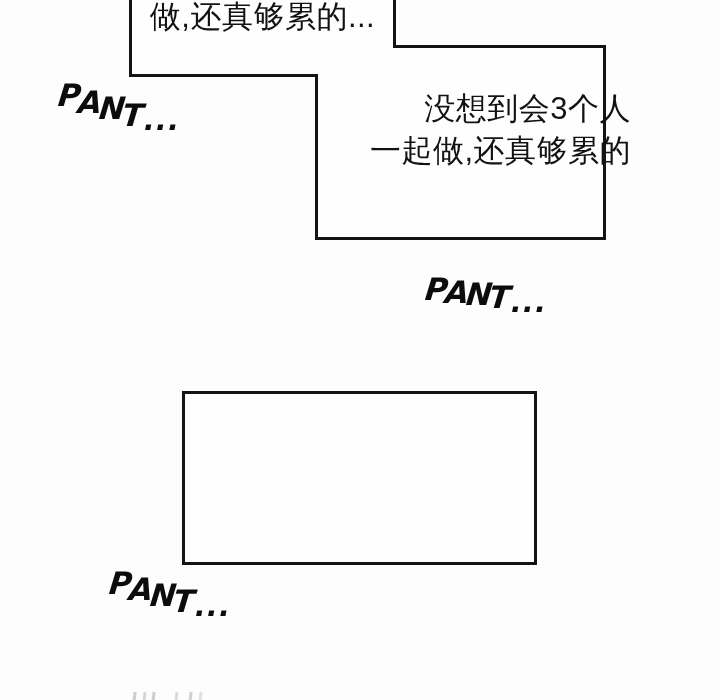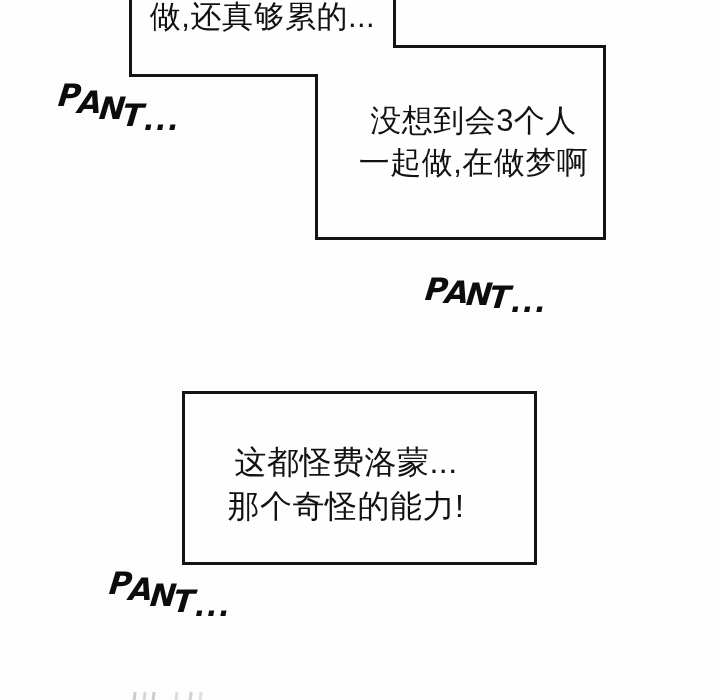--- a/index.html
+++ b/index.html
@@ -25,21 +25,21 @@
   
   .btext {
     position: absolute;
     color: #121212;
     text-align: center;
     font-weight: 500;
     letter-spacing: 0.5px;
   }
   .btext div { white-space: nowrap; }
   .btext-a { left: 130px; top: -3px;  width: 265px; font-size: 31px; line-height: 40px; }
-  .btext-b { left: 316px; top: 100px;  width: 315px; font-size: 31px; line-height: 42px; }
+  .btext-b { left: 316px; top: 88px;  width: 315px; font-size: 31px; line-height: 42px; text-align: right; }
   .btext-c { left: 183px; top: 440px; width: 352px; font-size: 32px; line-height: 44px;
              padding-right: 26px; box-sizing: border-box; }
   
   .pant {
     position: absolute;
     display: flex;
     align-items: flex-start;
     color: #0c0c0c;
     font-family: "DejaVu Sans", sans-serif;
     font-weight: bold;
@@ -95,27 +95,23 @@
     <path d="M130.5,-8 L130.5,75.5 L316.5,75.5 L316.5,238.5 L604.5,238.5 L604.5,46.5 L394.5,46.5 L394.5,-8 Z" fill="#fefefe" stroke="#141414" stroke-width="3" stroke-linejoin="miter"></path>
     <rect x="183.5" y="392.5" width="352" height="171" fill="#fefefe" stroke="#141414" stroke-width="3"></rect>
   </svg>
 
   <div class="btext btext-a">
     <div>做,还真够累的...</div>
   </div>
 
   <div class="btext btext-b">
     <div>没想到会3个人</div>
-    <div>一起做,在做梦啊</div>
+    <div>一起做,还真够累的</div>
   </div>
 
-  <div class="btext btext-c">
-    <div>这都怪费洛蒙...</div>
-    <div>那个奇怪的能力!</div>
-  </div>
 
   <div class="pant pant-1">
     <span class="pant-word">
         <span class="pant-ch" style="transform: translateY(0px) skewX(-6deg);">P</span>
         <span class="pant-ch" style="transform: translateY(6.5px) skewX(-6deg);">A</span>
         <span class="pant-ch" style="transform: translateY(13px) skewX(-6deg);">N</span>
         <span class="pant-ch" style="transform: translateY(19.5px) skewX(-6deg);">T</span>
       </span>
     <span class="pant-trail" style="transform: translateY(25.5px);">...</span>
   </div>

